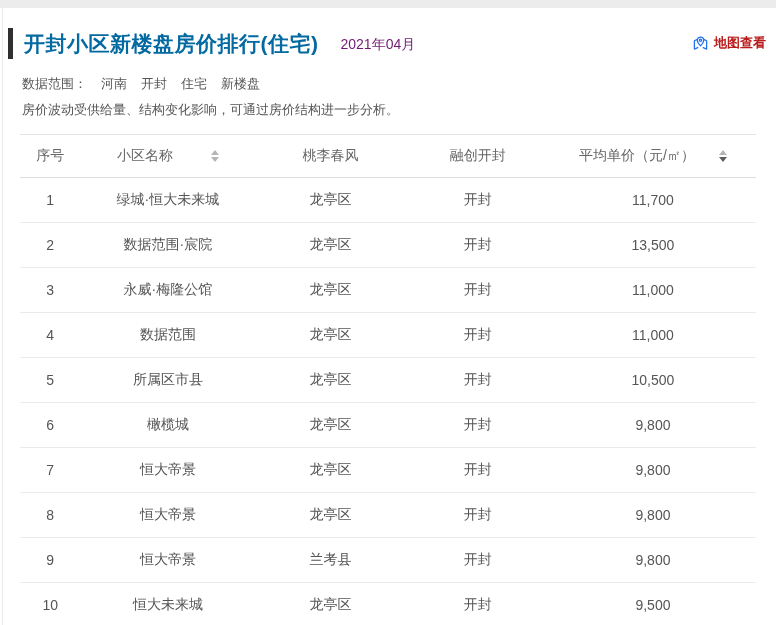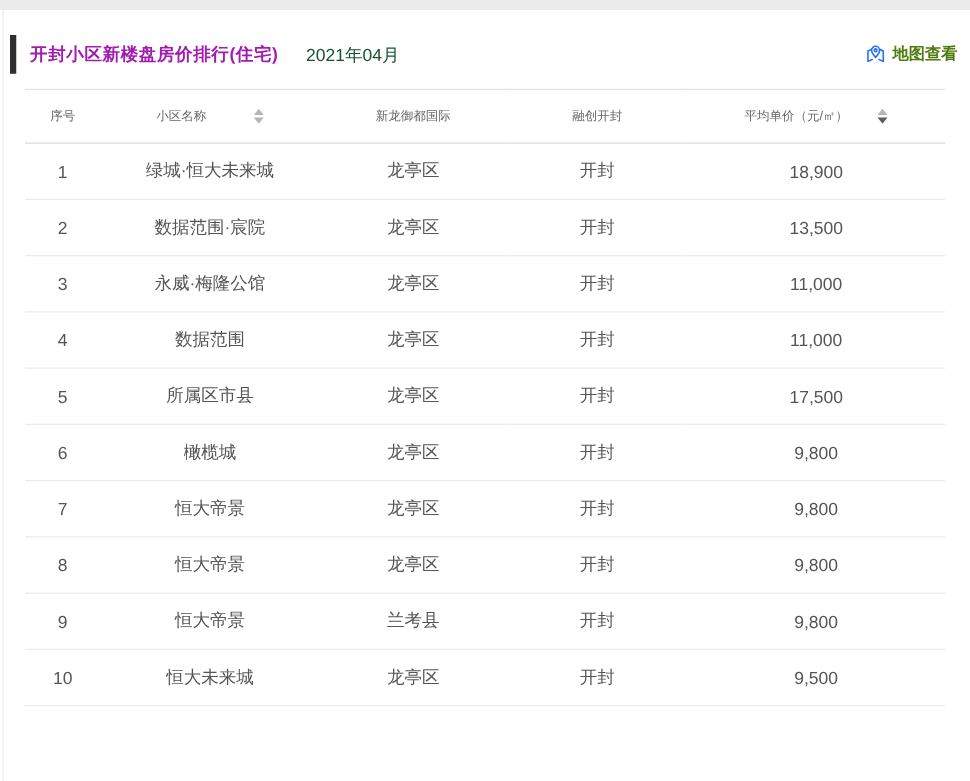--- a/index.html
+++ b/index.html
@@ -10,42 +10,42 @@
   }
   .left-edge { position:absolute; left:2px; top:0; width:1px; height:625px; background:#ececec; }
   .top-strip { height:8px; background:#ececec; }
 
   
   .title-row {
     display:flex; align-items:center;
     margin:19px 10px 0 8px; height:32px;
   }
   .accent-bar { width:5px; height:31px; background:#2f2f2f; flex:0 0 auto; }
-  .title { margin:0 0 0 11px; font-size:14px; line-height:31px; font-weight:bold; color:#a21caf; letter-spacing:.5px; }
-  .date { margin-left:22px; font-size:14px; color:#14532d; padding-top:4px; }
+  .title { margin:0 0 0 11px; font-size:21px; line-height:31px; font-weight:bold; color:#0369a1; letter-spacing:.5px; }
+  .date { margin-left:22px; font-size:14px; color:#701a75; padding-top:4px; }
   .map-link {
     margin-left:auto; display:inline-flex; align-items:center; gap:5px;
-    color:#4d7c0f; font-size:13px; font-weight:bold; text-decoration:none; cursor:pointer;
+    color:#b91c1c; font-size:13px; font-weight:bold; text-decoration:none; cursor:pointer;
   }
   .map-link svg { display:block; }
 
   
   .meta { margin:12px 20px 0 22px; }
   .meta-line { font-size:13px; color:#555; line-height:26px; }
   .scope-tag { margin-left:14px; }
   .scope-tag:first-of-type { margin-left:8px; }
 
   
   table.price-table {
     width:736px; margin:11px 20px 0 20px;
     border-collapse:collapse; table-layout:fixed;
     border-top:1px solid #e4e4e4;
   }
   thead th {
-    height:42px; font-size:10px; font-weight:normal; color:#666;
+    height:42px; font-size:14px; font-weight:normal; color:#666;
     text-align:center; border-bottom:1px solid #dcdcdc; padding:0;
   }
   tbody td {
     height:44px; font-size:14px; color:#555; text-align:center;
     border-bottom:1px solid #ebebeb; padding:0;
     white-space:nowrap; overflow:hidden;
   }
   th.sortable { cursor:pointer; }
   col.c-rank { width:8.2%; }
   col.c-name { width:23.8%; }
@@ -79,20 +79,24 @@
         <path d="M13.8 5.2 L17.2 6.8 L17.2 16.6 L13.2 14.8"></path>
         <path d="M10 2.4 a3.8 3.8 0 0 0 -3.8 3.8 c0 2.7 3.8 6.6 3.8 6.6 s3.8 -3.9 3.8 -6.6 a3.8 3.8 0 0 0 -3.8 -3.8 Z"></path>
         <circle cx="10" cy="6.1" r="1.3"></circle>
       </svg>
     </span>
     <span>地图查看</span>
   </a>
 </header>
 
 <div class="meta">
+  <div class="meta-line">
+    <span>数据范围：</span><span class="scope-tag">河南</span><span class="scope-tag">开封</span><span class="scope-tag">住宅</span><span class="scope-tag">新楼盘</span>
+  </div>
+  <div class="meta-line">房价波动受供给量、结构变化影响，可通过房价结构进一步分析。</div>
 </div>
 
 <table class="price-table">
   <colgroup>
     <col class="c-rank">
       <col class="c-name">
       <col class="c-district">
       <col class="c-city">
       <col class="c-price">
   </colgroup>
@@ -104,21 +108,21 @@
       <th class="sortable">
         <span class="th-inner">
           <span>小区名称</span>
           <span class="carets gap-name">
               <i class="up"></i>
               <i class="down"></i>
             </span>
         </span>
       </th>
       <th>
-        <span>新龙御都国际</span>
+        <span>桃李春风</span>
       </th>
       <th>
         <span>融创开封</span>
       </th>
       <th class="sortable">
         <span class="th-inner">
           <span>平均单价（元/㎡）</span>
           <span class="carets desc gap-price">
               <i class="up"></i>
               <i class="down"></i>
@@ -126,21 +130,21 @@
         </span>
       </th>
     </tr>
   </thead>
   <tbody>
   <tr>
     <td>1</td>
     <td>绿城·恒大未来城</td>
     <td>龙亭区</td>
     <td>开封</td>
-    <td>18,900</td>
+    <td>11,700</td>
   </tr>
 
   <tr>
     <td>2</td>
     <td>数据范围·宸院</td>
     <td>龙亭区</td>
     <td>开封</td>
     <td>13,500</td>
   </tr>
 
@@ -158,21 +162,21 @@
     <td>龙亭区</td>
     <td>开封</td>
     <td>11,000</td>
   </tr>
 
   <tr>
     <td>5</td>
     <td>所属区市县</td>
     <td>龙亭区</td>
     <td>开封</td>
-    <td>17,500</td>
+    <td>10,500</td>
   </tr>
 
   <tr>
     <td>6</td>
     <td>橄榄城</td>
     <td>龙亭区</td>
     <td>开封</td>
     <td>9,800</td>
   </tr>
 

